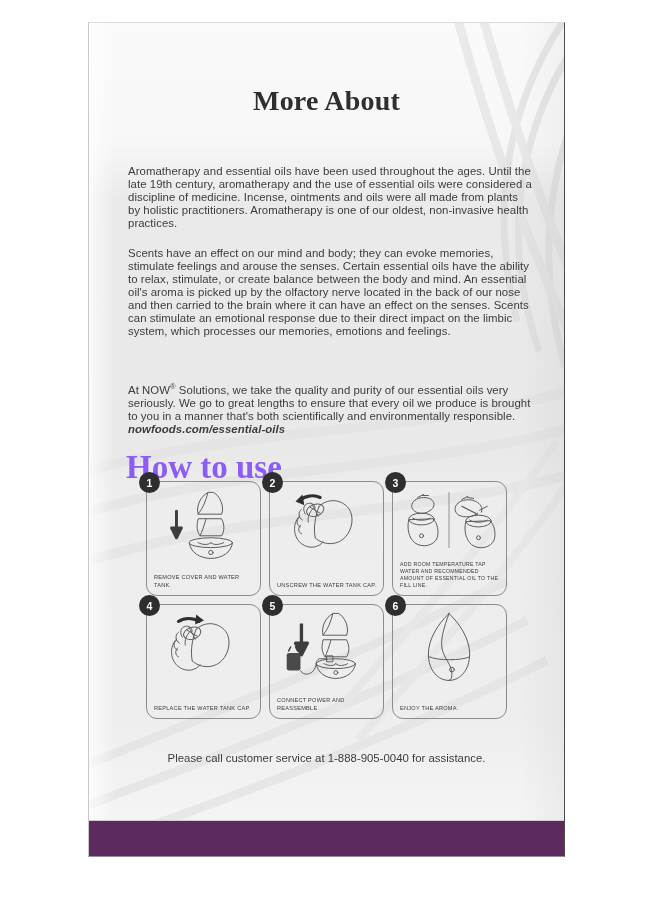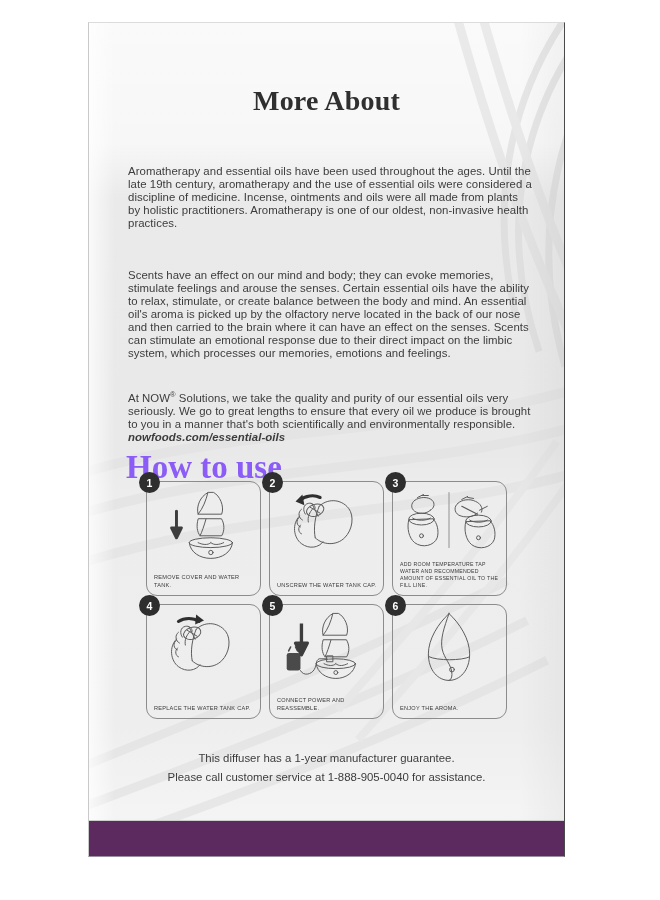--- a/index.html
+++ b/index.html
@@ -53,22 +53,22 @@
   .title .l2{display:block;}
 
   .body-copy{
     position:absolute;left:39px;width:404px;
     color:#3c3c3c;
     font-size:11.4px;
     line-height:13px;
     letter-spacing:.05px;
   }
   .p1{top:131px;}
-  .p2{top:226px;margin-top:20px;}
-  .p3{top:341px;margin-top:24px;}
+  .p2{top:204px;margin-top:20px;}
+  .p3{top:333px;margin-top:24px;}
   .url{font-style:italic;font-weight:bold;}
   .reg{font-size:7.5px;vertical-align:super;}
 
   .howto{
     position:absolute;left:37px;top:398px;
     font-family:Liberation Serif, serif;
     font-size:33px;line-height:38px;
     color:#8b5cf6;
   }
 
@@ -313,21 +313,20 @@
                 <circle cx="60" cy="61" r="2.4"></circle>
               </g>
             </svg>
           </div>
           <div class="caption">ENJOY THE AROMA.</div>
         </div>
 
       </div>
 
       <div class="footer">
-        <div>This diffuser has a 1-year manufacturer guarantee.</div>
         <div>Please call customer service at 1-888-905-0040 for assistance.</div>
       </div>
 
     </div>
 
     <div class="purplebar"></div>
   </div>
 
 </div>
 

